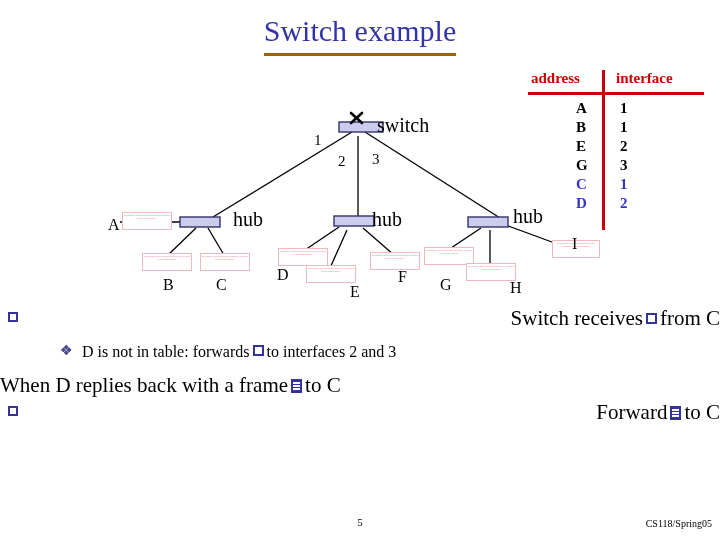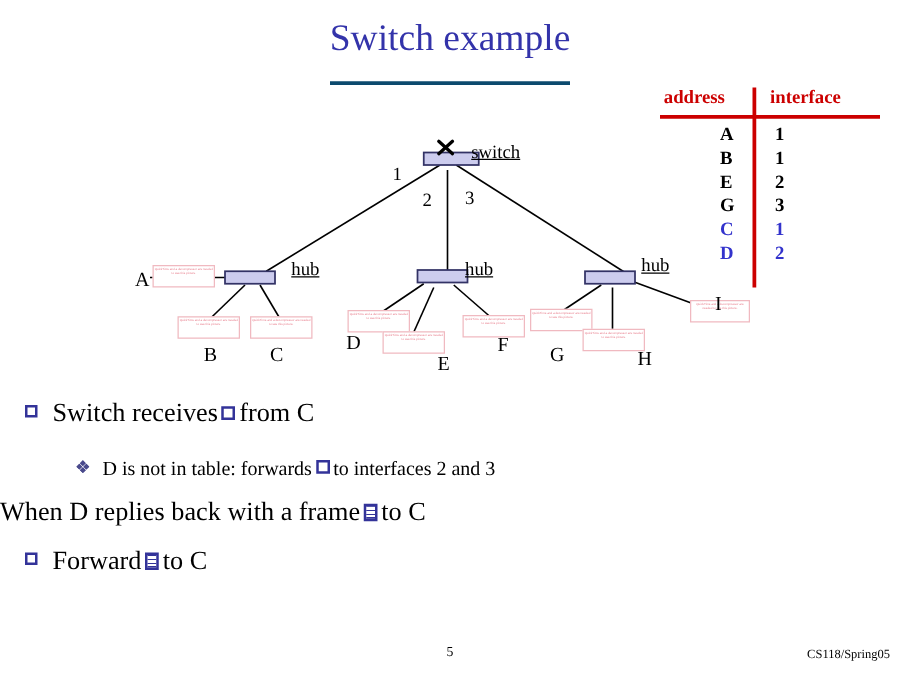--- a/index.html
+++ b/index.html
@@ -28,22 +28,22 @@
     left: 0;
     top: 14px;
     width: 720px;
     text-align: center;
     font-size: 30px;
     color: #3333aa;
     font-family: "Liberation Serif", "DejaVu Serif", serif;
   }
   .title-inner {
     display: inline-block;
-    border-bottom: 3px solid #0c4a6e;
-    padding-bottom: 18px;
+    border-bottom: 3px solid #a16207;
+    padding-bottom: 6px;
     line-height: 1.05;
   }
 
   
   .lead {
     position: absolute;
     left: 24px;
     top: 72px;
     font-size: 21px;
     white-space: nowrap;
@@ -149,23 +149,22 @@
     left: 0;
     top: 100px;
     width: 600px;
     height: 210px;
   }
   .diagram svg {
     display: block;
   }
   .dev-label {
     position: absolute;
-    font-size: 15px;
+    font-size: 20px;
     color: #000;
-    text-decoration: underline;
   }
   .host-label {
     position: absolute;
     font-size: 16px;
     color: #000;
   }
   .port-label {
     position: absolute;
     font-size: 15px;
     color: #000;
@@ -194,24 +193,25 @@
   
   .bullets {
     position: absolute;
     left: 0;
     top: 305px;
     width: 720px;
   }
   .b1 {
     position: relative;
     font-size: 21px;
-    margin: 12px;
+    margin: 0;
     padding-left: 30px;
     line-height: 26px;
     white-space: nowrap;
+    text-align: right;
   }
   .b1 .mk {
     position: absolute;
     left: 8px;
     top: 7px;
     width: 10px;
     height: 10px;
     border: 2px solid #333399;
     box-sizing: border-box;
   }

